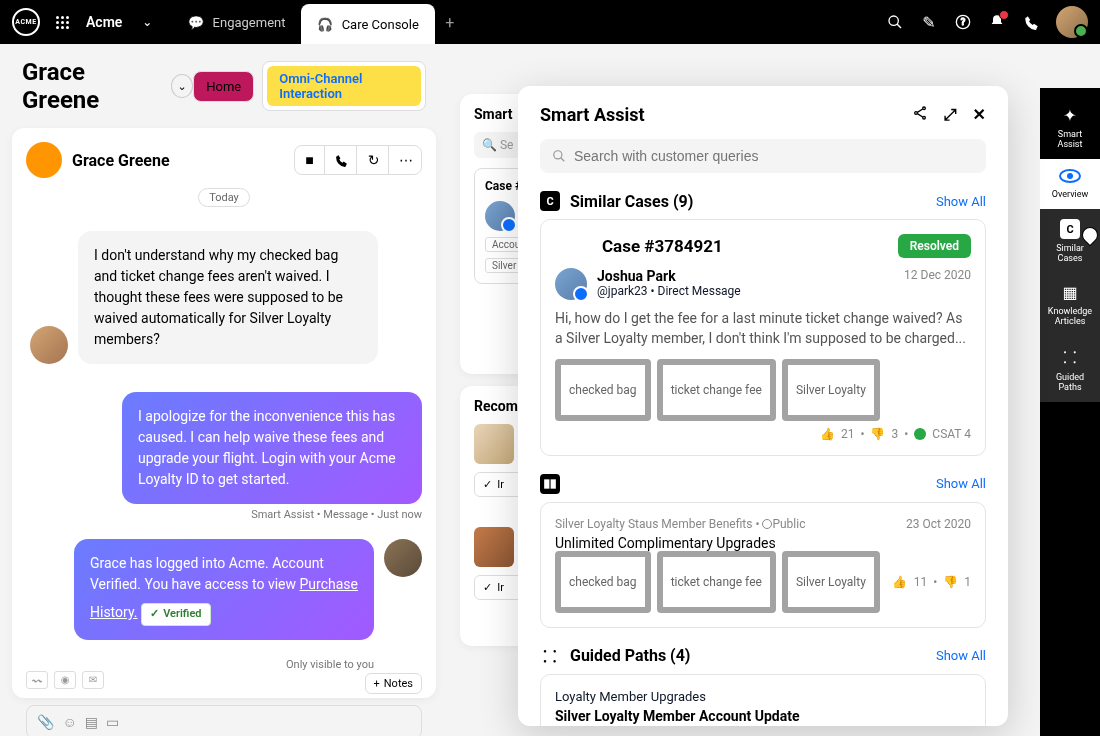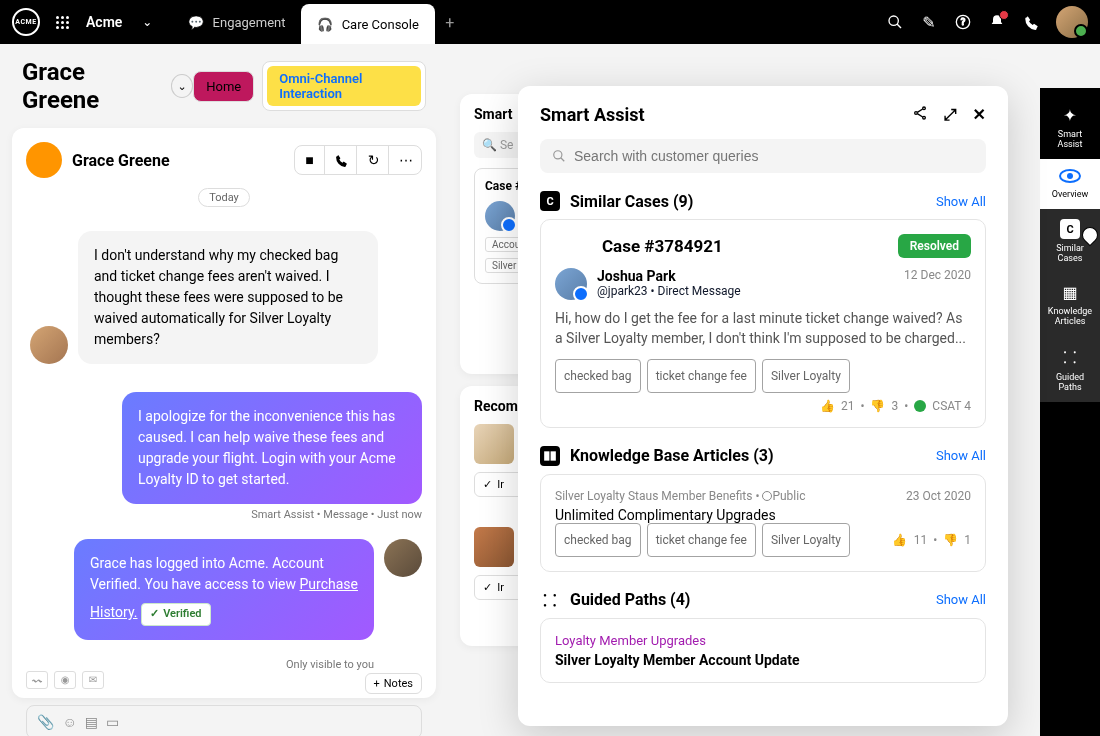--- a/index.html
+++ b/index.html
@@ -89,29 +89,29 @@
 .case-id { font-size: 17px; font-weight: 700; margin-left: 47px; }
 .resolved-badge { margin-left: auto; background: #28a745; color: #fff; font-size: 12px; padding: 5px 12px; border-radius: 6px; font-weight: 600; }
 .case-user { display: flex; gap: 10px; margin-bottom: 8px; }
 .case-avatar { width: 32px; height: 32px; border-radius: 50%; background: linear-gradient(135deg,#7ba5d4,#5a7ea8); position: relative; flex-shrink: 0; }
 .case-avatar::after { content:''; position:absolute; bottom:-2px; right:-2px; width:12px; height:12px; background:#0d6efd; border-radius:50%; border:2px solid #fff; }
 .user-name { font-size: 14px; font-weight: 700; }
 .user-handle { font-size: 12px; color: #0f172a; }
 .case-date { margin-left: auto; font-size: 12px; color: #888; }
 .case-text { font-size: 14px; color: #555; line-height: 1.45; margin-bottom: 10px; }
 .tag-row { display: flex; align-items: center; gap: 6px; flex-wrap: wrap; font-size: 12px; color: #666; }
-.tag { border: 1px solid #a3a3a3; border-radius: 4px; padding: 9px 8px; }
+.tag { border: 6px solid #a3a3a3; border-radius: 4px; padding: 18px 8px; }
 .tag-meta { margin-left: auto; display: flex; gap: 6px; color: #888; align-items: center; }
 .csat-icon { display:inline-block; width:12px; height:12px; background:#28a745; border-radius:50%; }
 .kb-card { border: 1px solid #e4e4e4; border-radius: 10px; padding: 14px; margin-bottom: 18px; }
 .kb-sub { font-size: 12px; color: #888; margin-bottom: 4px; }
 .kb-title { font-size: 14px; font-weight: 400; }
 .globe-icon { display: inline-block; width:10px; height:10px; border:1px solid #888; border-radius:50%; vertical-align: middle; }
 .guided-card { border: 1px solid #e4e4e4; border-radius: 10px; padding: 14px; }
-.gp-sub { font-size: 13px; color: #a21caf; margin-bottom: 4px; }
+.gp-sub { font-size: 13px; color: #0f172a; margin-bottom: 4px; }
 .gp-title { font-size: 14px; font-weight: 700; }
 
 
 .right-sidebar { width: 60px; background: #000; display: flex; flex-direction: column; align-items: center; padding-top: 8px; position: absolute; right: 0; top: 44px; bottom: 0; z-index: 5; }
 .rs-item { width: 100%; display: flex; flex-direction: column; align-items: center; padding: 10px 0; color: #fff; font-size: 9px; text-align: center; cursor: pointer; position: relative; }
 .rs-item.active { background: #fff; color: #000; }
 .rs-item.dark { background: #2a2a2a; }
 .rs-item.cursor::after { content:''; position:absolute; right:2px; top:18px; width:14px; height:14px; background:#fff; border-radius:50% 50% 50% 0; transform: rotate(-45deg); border: 1px solid #000; }
 .rs-icon { font-size: 16px; margin-bottom: 4px; }
 .rs-icon-box { width: 20px; height: 20px; background: #fff; color: #000; border-radius: 4px; display: flex; align-items: center; justify-content: center; font-size: 11px; font-weight: bold; margin-bottom: 4px; }
@@ -329,21 +329,20 @@
       </div>
     </div>
 
     <div class="section-head">
       <div class="section-icon" style="display:flex;align-items:center;justify-content:center;">
         <svg width="14" height="12" viewBox="0 0 24 20" fill="white">
             <rect x="2" y="2" width="9" height="16"></rect>
             <rect x="13" y="2" width="9" height="16"></rect>
           </svg>
       </div>
-      <div class="section-title">Knowledge Base Articles (3)</div>
       <div class="show-all">Show All</div>
     </div>
     <div class="kb-card">
       <div style="display:flex;">
         <div class="kb-sub"><span>Silver Loyalty Staus Member Benefits • </span><span class="globe-icon"></span><span>Public</span></div>
         <div class="case-date" style="margin-left:auto;">23 Oct 2020</div>
       </div>
       <div class="kb-title">Unlimited Complimentary Upgrades</div>
       <div class="tag-row">
         <span class="tag">checked bag</span>

